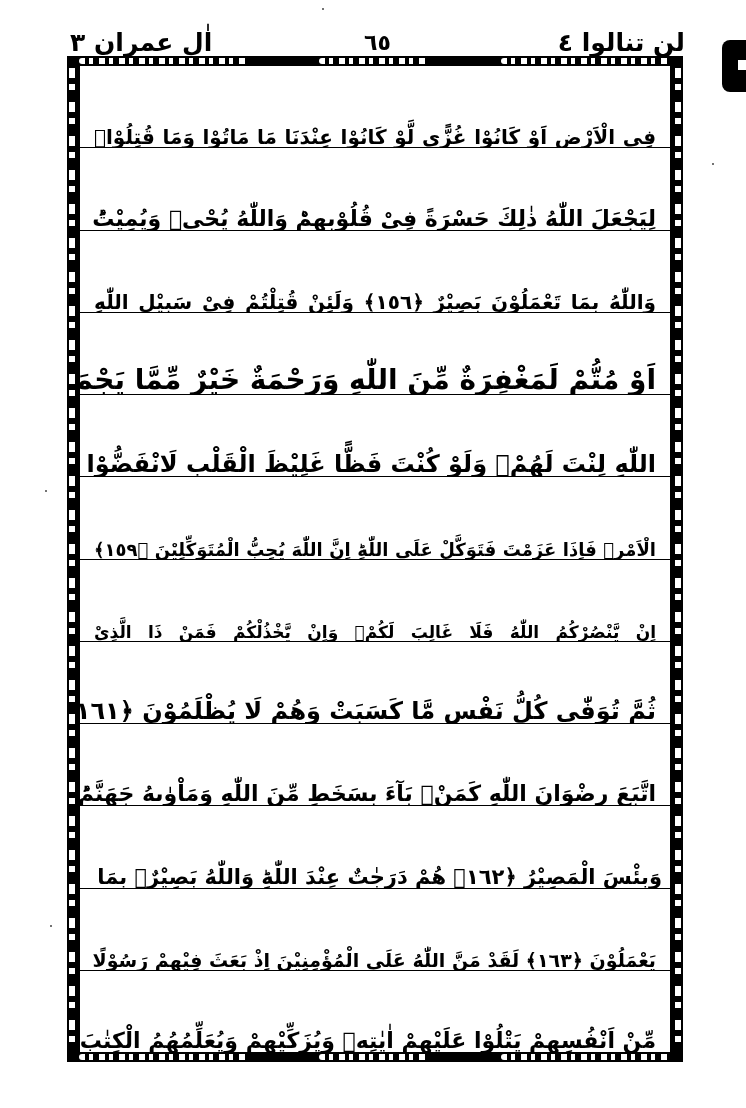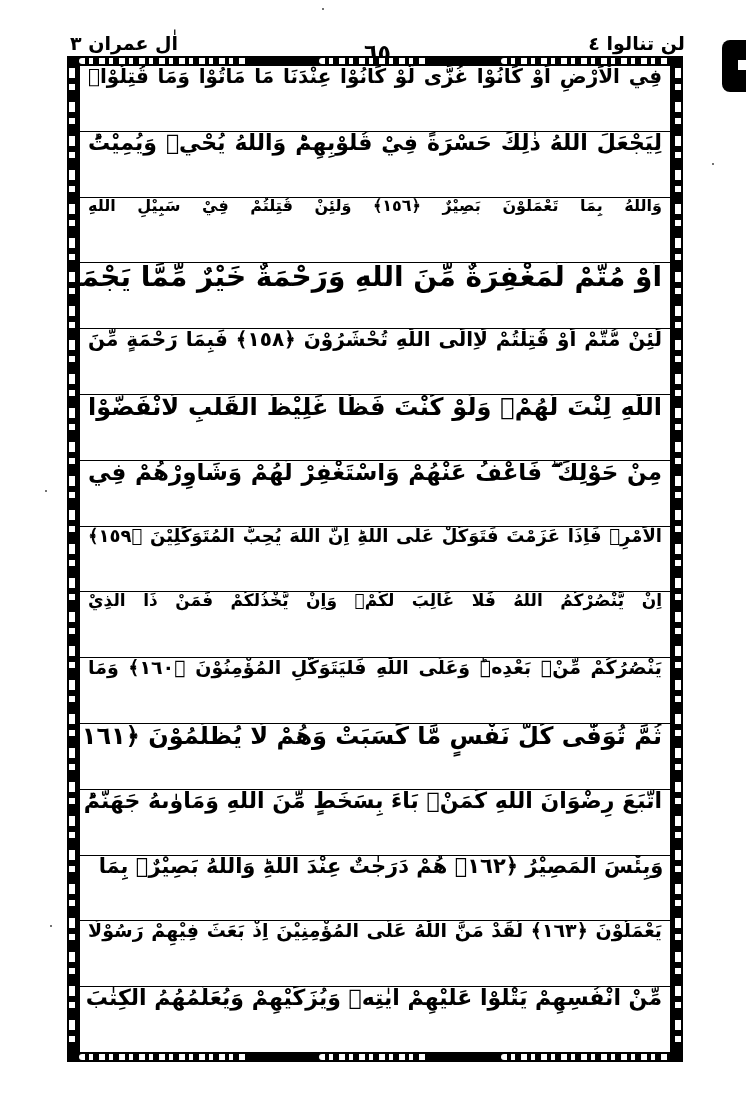--- a/index.html
+++ b/index.html
@@ -1,44 +1,44 @@
 <!DOCTYPE html>
 <html><head>
 <meta charset="utf-8">
 <style>
   html, body { margin:0; padding:0; background:#ffffff; }
   body { width:746px; height:1108px; position:relative; overflow:hidden;
          font-family:"DejaVu Sans", sans-serif; color:#000; }
 
   .header { position:absolute; top:30px; left:70px; width:615px; height:26px; }
-  .header span { position:absolute; top:0; font-size:19px; font-weight:bold; line-height:26px; direction:rtl; }
+  .header span { position:absolute; top:0; font-size:25px; font-weight:bold; line-height:26px; direction:rtl; }
   .hdr-right { right:0; }
-  .hdr-center { left:50%; transform:translateX(-50%); font-size:22px !important;margin-top:10px; }
+  .hdr-center { left:50%; transform:translateX(-50%); font-size:22px !important; }
   .hdr-left { left:0; }
 
   .side-tab { position:absolute; top:40px; left:722px; width:24px; height:52px;
               background:#000; border-radius:8px 0 0 8px; }
   .side-tab::after { content:""; position:absolute; right:0; top:20px; width:8px; height:10px; background:#fff; }
 
   .frame { position:absolute; left:67px; top:56px; width:616px; height:1006px;
            background:#000; box-sizing:border-box; }
   .frame .orn-top, .frame .orn-bottom { position:absolute; left:12px; right:12px; height:6px; }
   .frame .orn-top { top:2px; }
   .frame .orn-bottom { bottom:2px; }
   .orn-seg { position:absolute; top:0; height:6px; border-radius:3px;
              background:repeating-linear-gradient(90deg,#fff 0 6px,#000 6px 10px,#fff 10px 14px,#000 14px 20px); }
   .frame .orn-left, .frame .orn-right { position:absolute; top:12px; bottom:12px; width:6px;
              background:repeating-linear-gradient(180deg,#fff 0 10px,#000 10px 16px,#fff 16px 22px,#000 22px 34px); }
   .frame .orn-left { left:2px; }
   .frame .orn-right { right:2px; }
 
   .text-area { position:absolute; left:13px; top:10px; right:13px; bottom:10px;
                background:#fff; display:flex; flex-direction:column; }
-  .line { flex:1 1 0; border-bottom:1.5px solid #000; display:flex; align-items:flex-start;
-          justify-content:center; direction:rtl; padding:0 8px; overflow:hidden; }
+  .line { flex:1 1 0; border-bottom:1.5px solid #000; display:flex; align-items:flex-end;
+          justify-content:center; direction:rtl; padding:0 14px; overflow:hidden; }
   .line:last-child { border-bottom:none; }
   .line-text { font-family:"DejaVu Sans", sans-serif; font-weight:bold; font-size:30px;
                line-height:1; white-space:nowrap; text-align:justify; text-align-last:justify; width:100%;
                letter-spacing:0; }
 
   .footer { position:absolute; top:1106px; left:0; width:746px; text-align:center;
             font-size:18px; font-weight:bold; direction:rtl; }
   .speck { position:absolute; width:2px; height:2px; background:#444; border-radius:1px; }
 </style>
 </head>
@@ -67,42 +67,33 @@
   </div>
 
   <div class="text-area">
     <div class="line">
         <span class="line-text" style="width: 100%; font-size: 20px;">فِي الْاَرْضِ اَوْ كَانُوْا غُزًّى لَّوْ كَانُوْا عِنْدَنَا مَا مَاتُوْا وَمَا قُتِلُوْاۚ</span>
       </div>
     <div class="line">
         <span class="line-text" style="width: 100%; font-size: 22px;">لِيَجْعَلَ اللّٰهُ ذٰلِكَ حَسْرَةً فِيْ قُلُوْبِهِمْؕ وَاللّٰهُ يُحْيٖ وَيُمِيْتُؕ</span>
       </div>
     <div class="line">
-        <span class="line-text" style="width: 100%; font-size: 16px;">وَاللّٰهُ بِمَا تَعْمَلُوْنَ بَصِيْرٌ ﴿١٥٦﴾ وَلَئِنْ قُتِلْتُمْ فِيْ سَبِيْلِ اللّٰهِ</span>
+        <span class="line-text" style="width: 100%; font-size: 20px;">وَاللّٰهُ بِمَا تَعْمَلُوْنَ بَصِيْرٌ ﴿١٥٦﴾ وَلَئِنْ قُتِلْتُمْ فِيْ سَبِيْلِ اللّٰهِ</span>
       </div>
     <div class="line">
         <span class="line-text" style="width: 100%; font-size: 28px;">اَوْ مُتُّمْ لَمَغْفِرَةٌ مِّنَ اللّٰهِ وَرَحْمَةٌ خَيْرٌ مِّمَّا يَجْمَعُوْنَ ﴿١٥٧﴾ وَ</span>
       </div>
     <div class="line">
-        <span class="line-text" style="width: 100%; font-size: 20px;">لَئِنْ مُّتُّمْ اَوْ قُتِلْتُمْ لَاِالَى اللّٰهِ تُحْشَرُوْنَ ﴿١٥٨﴾ فَبِمَا رَحْمَةٍ مِّنَ</span>
-      </div>
-    <div class="line">
         <span class="line-text" style="width: 100%; font-size: 24px;">اللّٰهِ لِنْتَ لَهُمْۚ وَلَوْ كُنْتَ فَظًّا غَلِيْظَ الْقَلْبِ لَانْفَضُّوْا</span>
-      </div>
-    <div class="line">
-        <span class="line-text" style="width: 100%; font-size: 23px;">مِنْ حَوْلِكَ ۖ فَاعْفُ عَنْهُمْ وَاسْتَغْفِرْ لَهُمْ وَشَاوِرْهُمْ فِي</span>
       </div>
     <div class="line">
         <span class="line-text" style="width: 100%; font-size: 18px;">الْاَمْرِۚ فَاِذَا عَزَمْتَ فَتَوَكَّلْ عَلَى اللّٰهِؕ اِنَّ اللّٰهَ يُحِبُّ الْمُتَوَكِّلِيْنَ ﴿١٥٩﴾</span>
       </div>
     <div class="line">
         <span class="line-text" style="width: 100%; font-size: 17px;">اِنْ يَّنْصُرْكُمُ اللّٰهُ فَلَا غَالِبَ لَكُمْۚ وَاِنْ يَّخْذُلْكُمْ فَمَنْ ذَا الَّذِيْ</span>
-      </div>
-    <div class="line">
-        <span class="line-text" style="width: 100%; font-size: 19px;">يَنْصُرُكُمْ مِّنْۢ بَعْدِهٖؕ وَعَلَى اللّٰهِ فَلْيَتَوَكَّلِ الْمُؤْمِنُوْنَ ﴿١٦٠﴾ وَمَا</span>
       </div>
     <div class="line">
         <span class="line-text" style="width: 100%; font-size: 24px;">ثُمَّ تُوَفّٰى كُلُّ نَفْسٍ مَّا كَسَبَتْ وَهُمْ لَا يُظْلَمُوْنَ ﴿١٦١﴾ اَفَمَنِ</span>
       </div>
     <div class="line">
         <span class="line-text" style="width: 100%; font-size: 22px;">اتَّبَعَ رِضْوَانَ اللّٰهِ كَمَنْۢ بَآءَ بِسَخَطٍ مِّنَ اللّٰهِ وَمَاْوٰىهُ جَهَنَّمُؕ</span>
       </div>
     <div class="line">
         <span class="line-text" style="width: 100%; font-size: 21px; margin-left: 12px;">وَبِئْسَ الْمَصِيْرُ ﴿١٦٢﴾ هُمْ دَرَجٰتٌ عِنْدَ اللّٰهِؕ وَاللّٰهُ بَصِيْرٌۢ بِمَا</span>
       </div>

